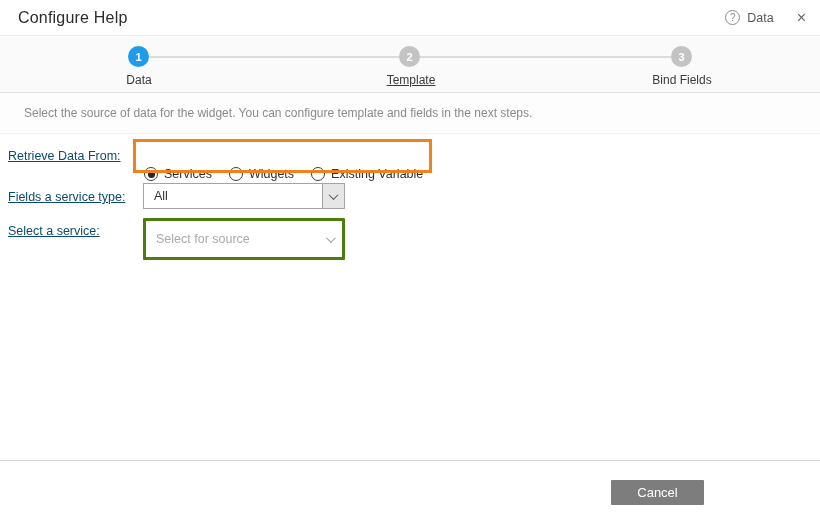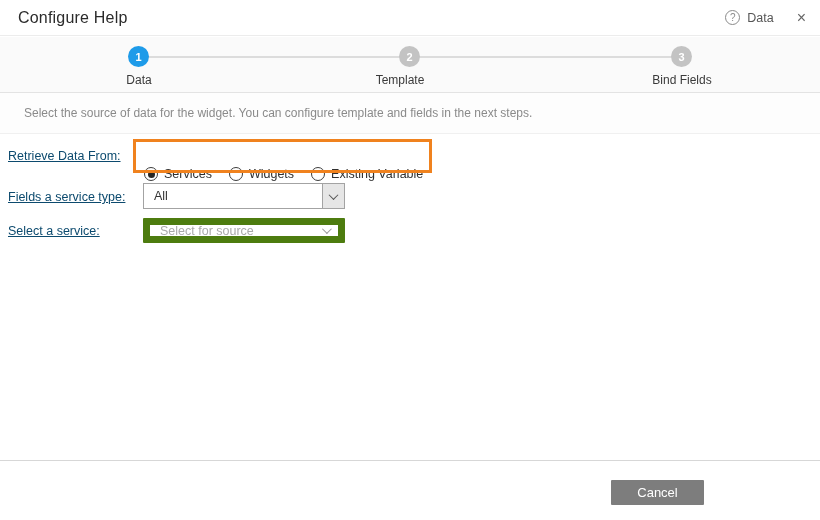--- a/index.html
+++ b/index.html
@@ -45,21 +45,21 @@
   .step-circle.active { background: #1e9be9; }
   .step-circle.inactive { background: #c3c3c3; }
   .step-circle.s1 { left: 128px; }
   .step-circle.s2 { left: 399px; }
   .step-circle.s3 { left: 671px; }
   .step-label {
     position: absolute; top: 36px; width: 120px; text-align: center;
     font-size: 12px; color: #3a3a3a;
   }
   .step-label.s1 { left: 79px; }
-  .step-label.s2 { left: 340px; }
+  .step-label.s2 { left: 351px; text-decoration: underline; }
   .step-label.s3 { left: 622px; }
 
   
   .desc-band {
     position: absolute; top: 93px; left: 0; right: 0; height: 41px;
     background: #fdfdfd; border-bottom: 1px solid #f0f0f0;
     display: flex; align-items: center; padding-left: 24px;
     font-size: 12px; color: #8a8a8a;
   }
 
@@ -101,22 +101,22 @@
   .select1 .sel-arrowbox {
     margin-left: auto; width: 22px; height: 100%; background: #e6e6e6;
     border-left: 1px solid #a3a3a3;
     display: flex; align-items: center; justify-content: center;
   }
   .chev {
     width: 7px; height: 7px; border-right: 1.5px solid #555; border-bottom: 1.5px solid #555;
     transform: rotate(45deg) translate(-1px,-1px);
   }
   .select2 {
-    position: absolute; left: 143px; top: 218px; width: 202px; height: 25px;
-    border: 7px solid #4d7c0f; background: #fff; border-radius: 1px;
+    position: absolute; left: 143px; top: 218px; width: 202px; height: 42px;
+    border: 3px solid #4d7c0f; background: #fff; border-radius: 1px;
     display: flex; align-items: center; cursor: pointer;
   }
   .select2 .sel-placeholder { font-size: 12.5px; color: #a9a9a9; padding-left: 10px; }
   .select2 .chev2 {
     margin-left: auto; margin-right: 9px;
     width: 7px; height: 7px; border-right: 1.4px solid #9a9a9a; border-bottom: 1.4px solid #9a9a9a;
     transform: rotate(45deg) translateY(-2px);
   }
 
   

